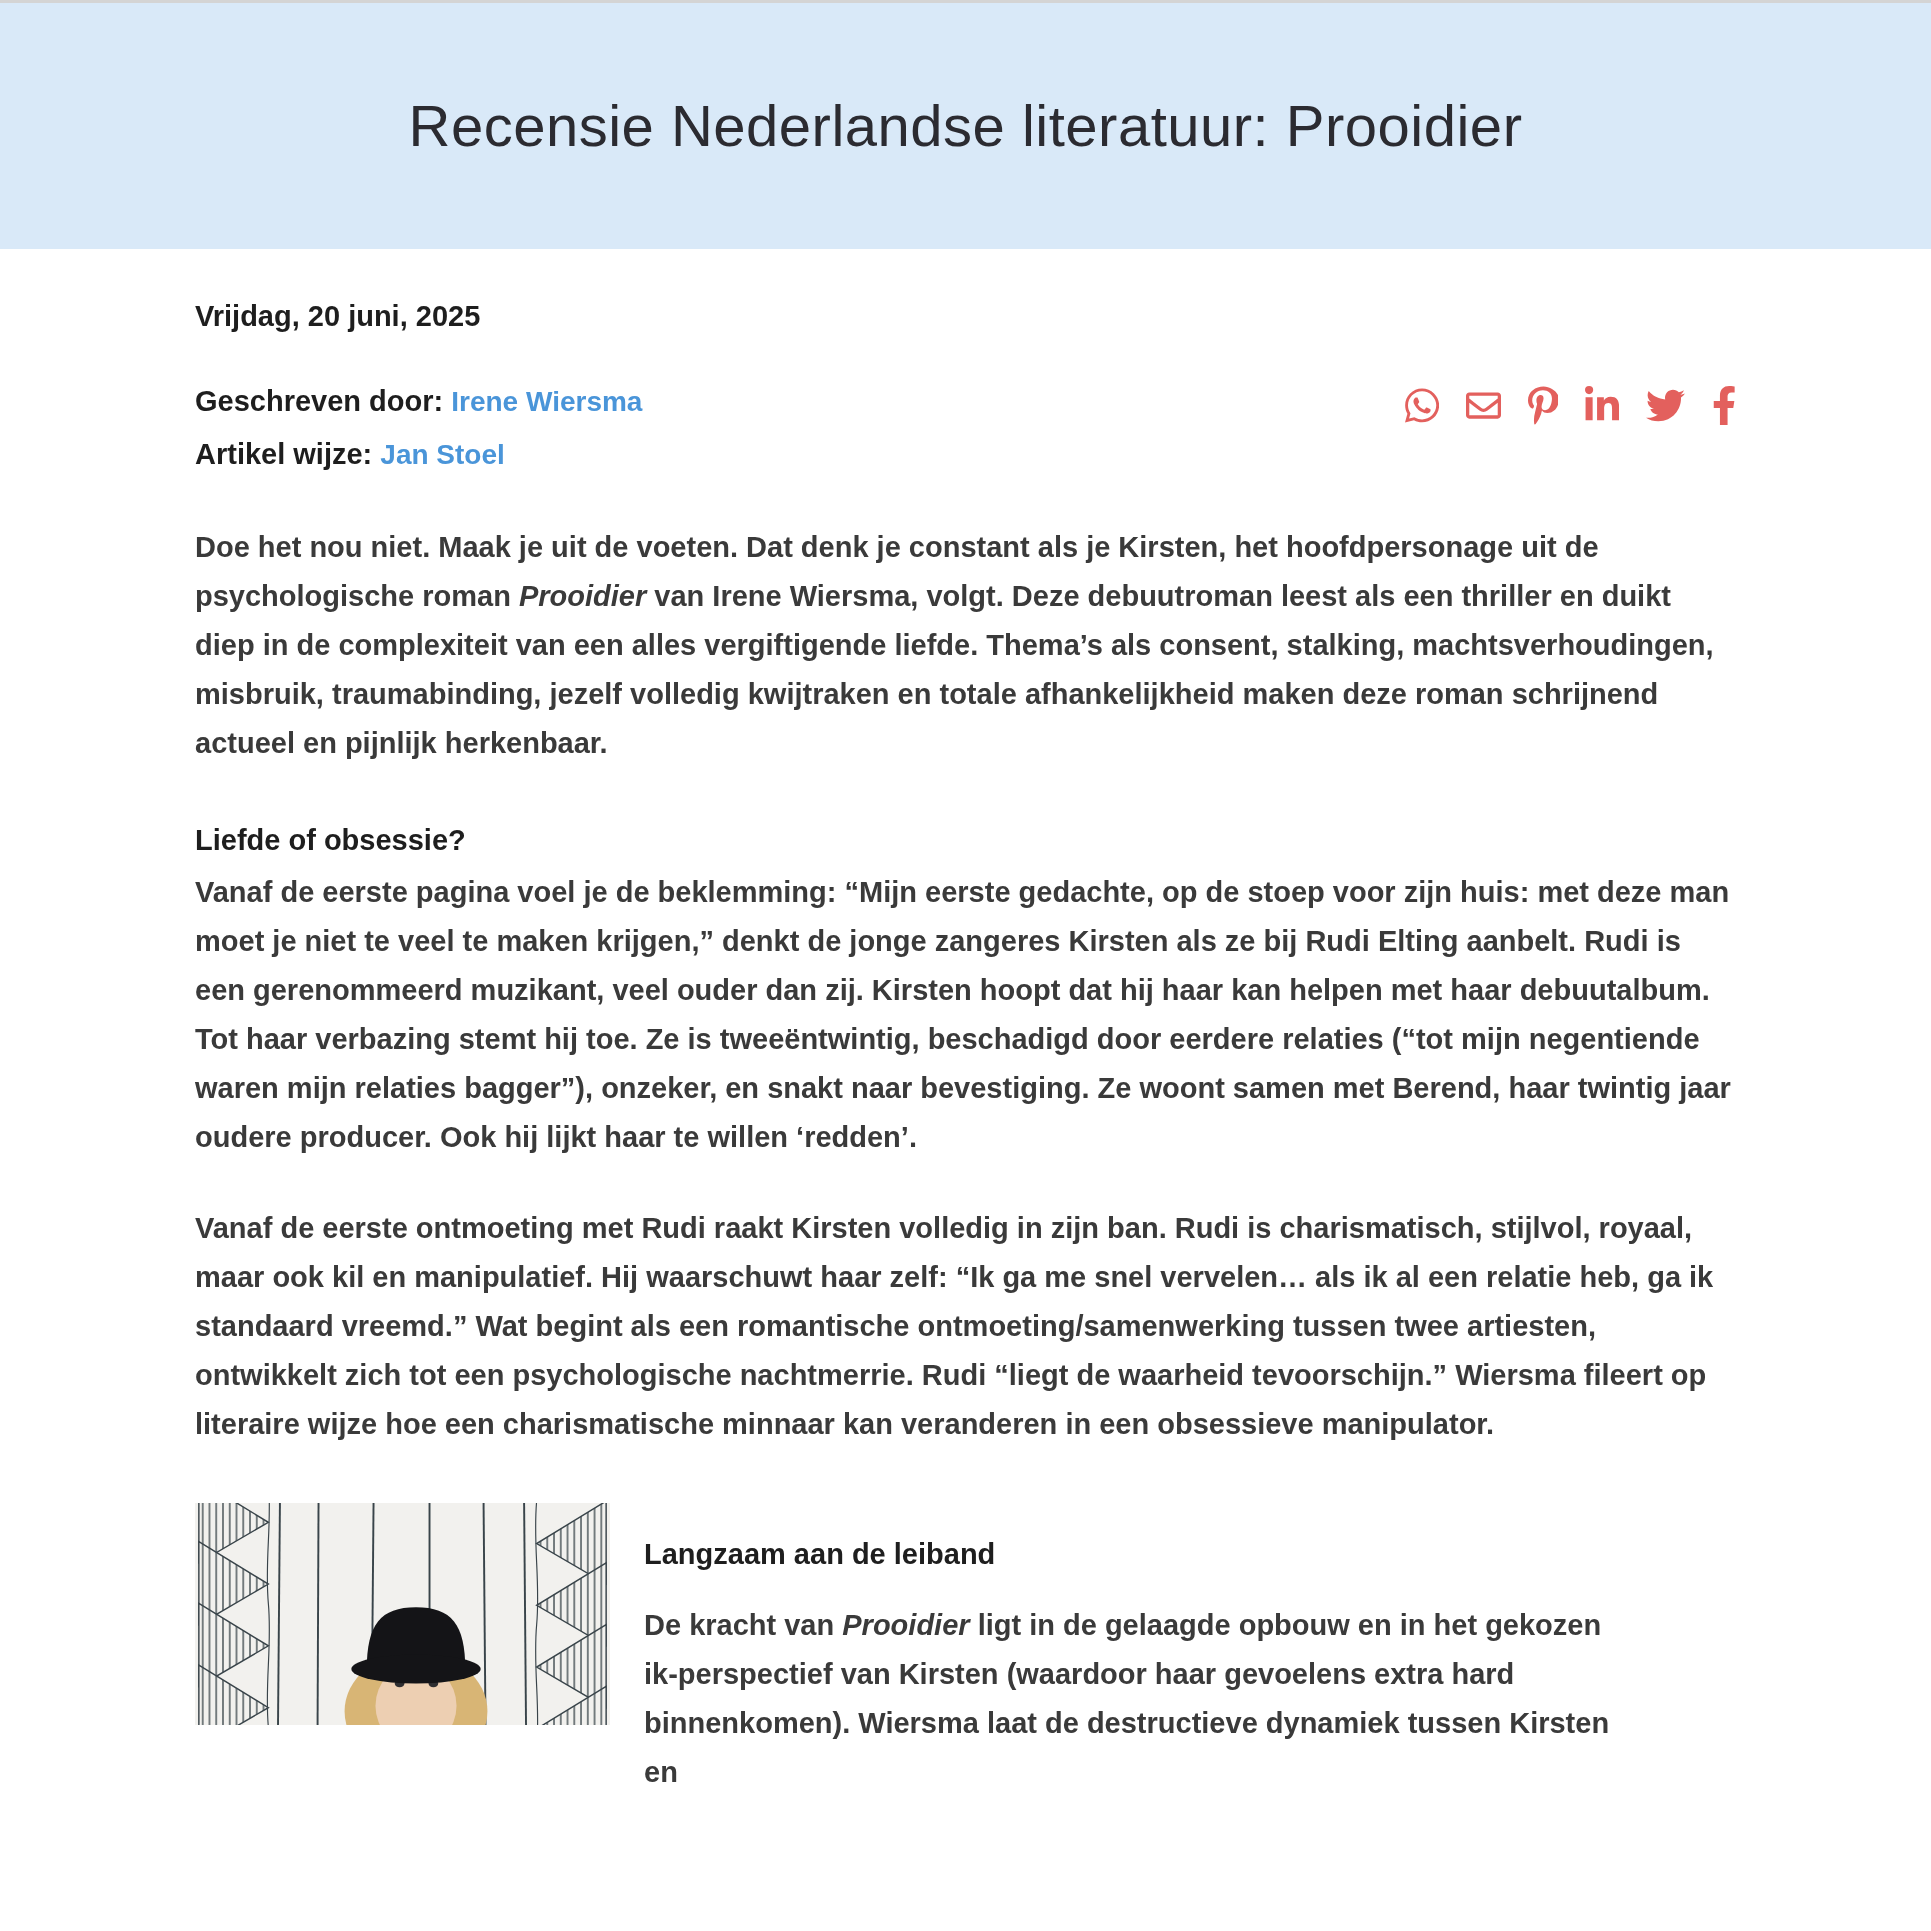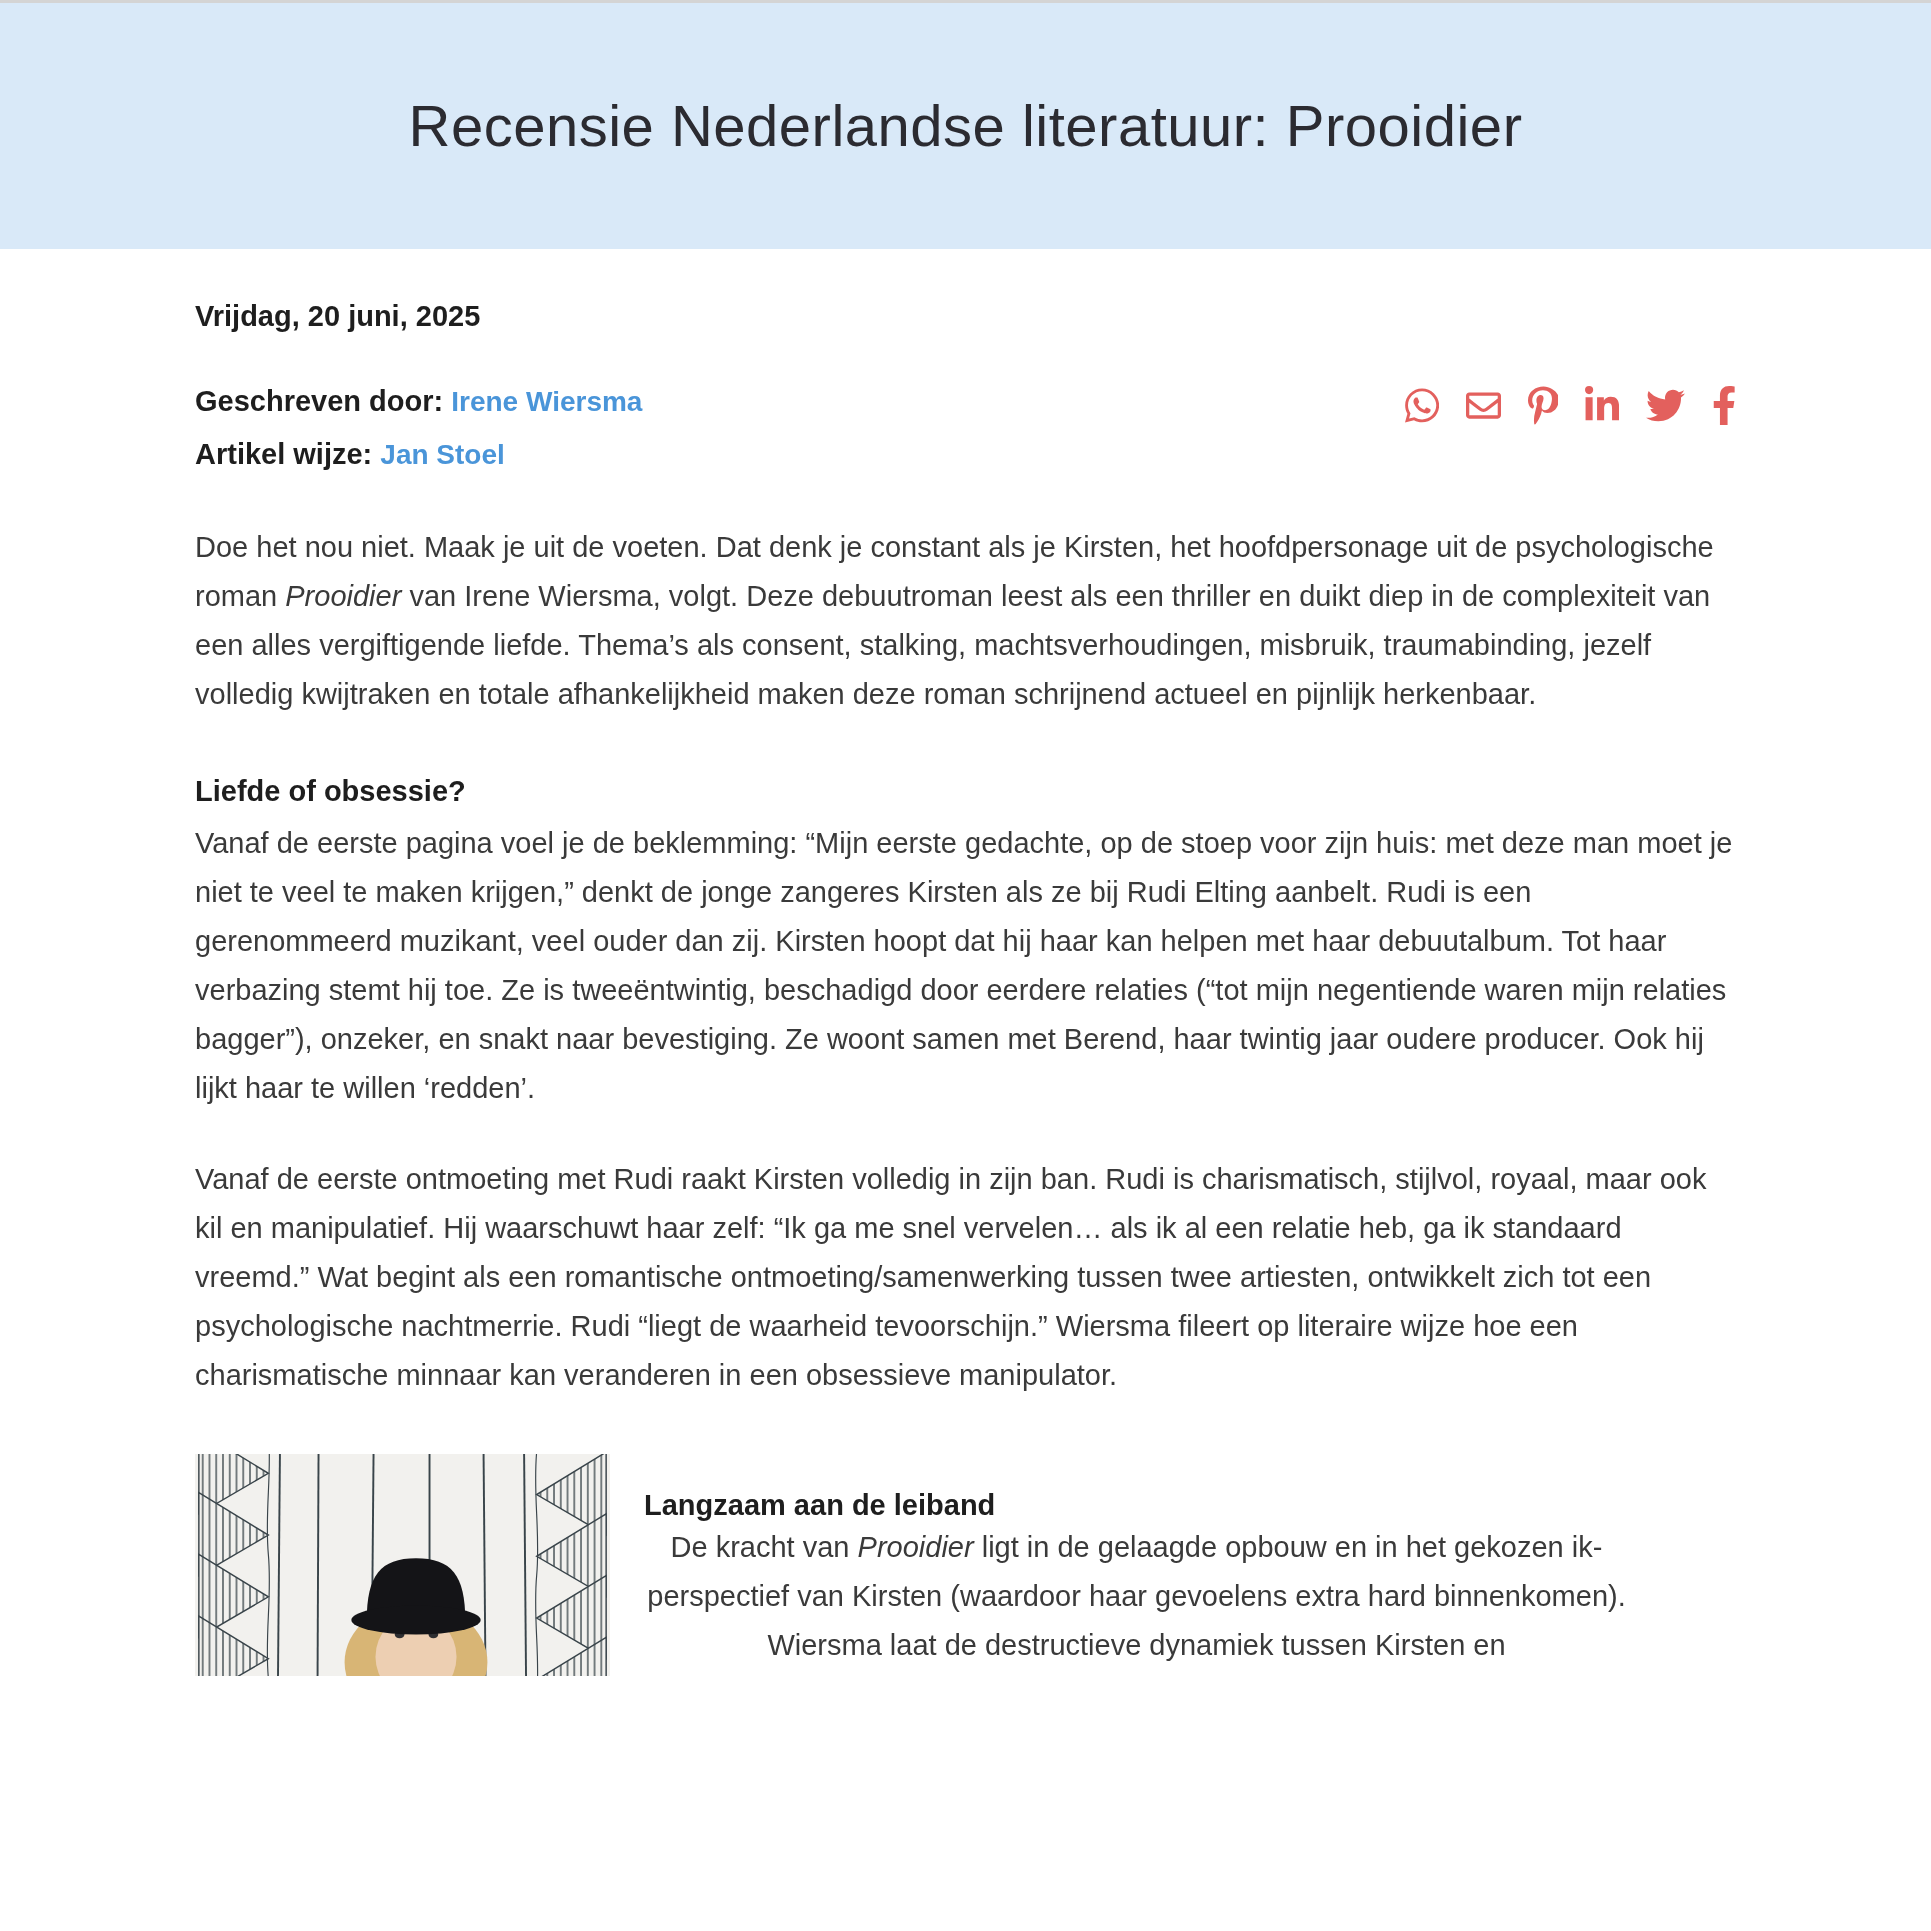--- a/index.html
+++ b/index.html
@@ -77,21 +77,21 @@
     font-size: 61px;
     font-weight: 700;
     color: #222222;
     letter-spacing: -0.5px;
   }
   p.body {
     margin: 42px 0 0 0;
     font-size: 29px;
     line-height: 49px;
     color: #3a3a3a;
-    font-weight: 400;
+    font-weight: 700;
   }
   p.body i { font-style: italic; }
   h3.subhead {
     margin: 56px 0 0 0;
     font-size: 29px;
     font-weight: 700;
     color: #1e1e1e;
   }
   p.body.tight { margin-top: 11.6px; }
   .bottom {
@@ -100,21 +100,21 @@
     gap: 34px;
   }
   .photo {
     flex: none;
     width: 415px;
     height: 222px;
     overflow: hidden;
   }
   .bottom-text { width: 985px; }
   .bottom-text h3.subhead { margin-top: 35px; }
-  .bottom-text p.body { margin-top: 1px; text-align: center; }
+  .bottom-text p.body { margin-top: 30px; }
 </style>
 </head>
 <body>
 
 <div class="topline"></div>
 
 <header class="banner">
   <div class="banner-title">Recensie Nederlandse literatuur: Prooidier</div>
 </header>
 

